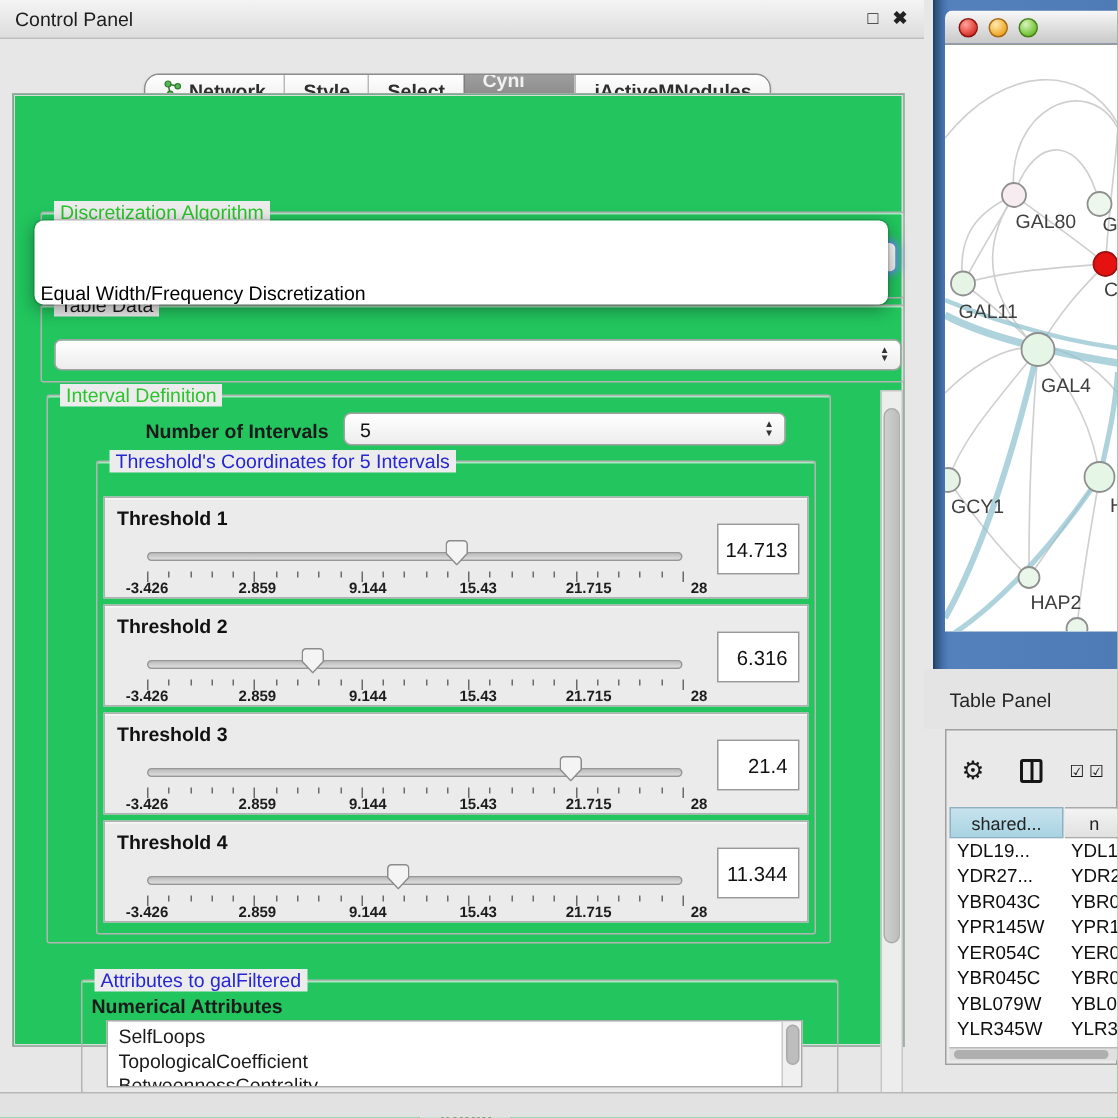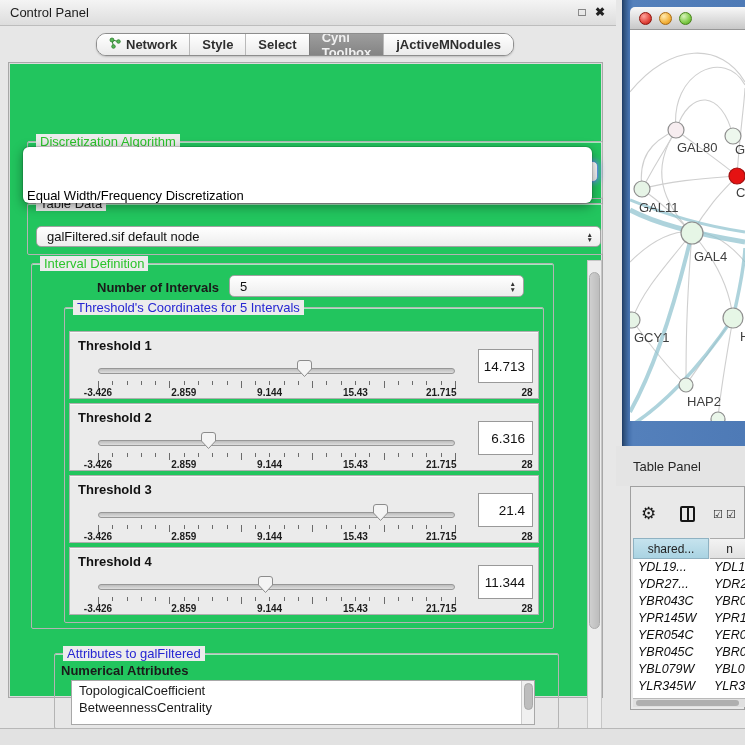--- a/index.html
+++ b/index.html
@@ -19,21 +19,21 @@
 
   
   .seg-group { position:absolute; display:inline-flex; height:23px;
     border:1px solid #8d8d8d; border-radius:5px; overflow:hidden;
     box-shadow:0 1px 2px rgba(0,0,0,.18); background:#fff; }
   .seg { display:flex; align-items:center; gap:5px; padding:0 12px;
     font-size:13px; font-weight:bold; color:#2e2e2e;
     background:linear-gradient(#ffffff,#ebebeb); border-left:1px solid #b9b9b9; }
   .seg:first-child { border-left:none; }
   .seg.selected { background:linear-gradient(#9d9d9d,#848484); color:#f1f1f1; border-left-color:#7c7c7c; }
-  #cp-tabs { top:33px; left:50%; transform:translateX(-50%); margin-left:-3px;border-radius:10px; }
+  #cp-tabs { top:49px; left:50%; transform:translateX(-50%); margin-left:-3px;border-radius:10px; }
   #bottom-tabs { top:703px; left:143px; }
 
   #cp-body { position:absolute; left:8px; top:62px; width:595px; height:636px;
     background:#22c55e; border:1px solid #a8a8a8;
     box-shadow:inset 0 0 0 1px #dcdcdc; }
 
   .group { position:absolute; border:1px solid #b4b4b4; border-radius:2px;
     box-shadow:inset 0 1px 0 rgba(255,255,255,.6); }
   .legend { position:absolute; top:-8px; left:8px; background:#ececec;
     padding:0 4px; font-size:13px; white-space:nowrap; }
@@ -69,21 +69,21 @@
   .threshold-box { position:absolute; left:60px; width:470px; height:68px;
     border:1px solid #b0b0b0; background:#ebebeb; box-shadow:inset 0 1px 0 #f7f7f7; }
   .th-title { position:absolute; left:8px; top:6px; font-size:13px; font-weight:bold; color:#111; }
   .slider-zone { position:absolute; left:28px; top:28px; width:357px; height:20px; }
   .slider-track { position:absolute; left:0; right:0; top:8px; height:6px;
     background:linear-gradient(#bcbcbc,#dedede); border:1px solid #979797; border-radius:4px; }
   .slider-handle { position:absolute; top:0; margin-left:-7.5px; }
   .ticks { position:absolute; left:28px; top:49px; width:357px; height:8px; }
   .tick { position:absolute; top:0; width:1px; height:4px; background:#6b6b6b; }
   .tick.major { height:7px; }
-  .tick-labels { position:absolute; left:28px; top:55px; width:429px; height:11px; }
+  .tick-labels { position:absolute; left:28px; top:55px; width:368px; height:11px; }
   .tick-label { position:absolute; transform:translateX(-50%); font-size:10px;
     font-weight:bold; color:#1d1d1d; white-space:nowrap; }
   .value-box { position:absolute; left:408px; top:17px; width:55px; height:34px;
     background:#fff; border:1px solid #999; font-size:13.5px; color:#111;
     display:flex; align-items:center; justify-content:flex-end; padding-right:7px; }
 
   #noi-label { position:absolute; left:88px; top:217px; font-size:13px; font-weight:bold; }
 
   #attr-subtitle { position:absolute; left:52px; top:600px; font-size:13px; font-weight:bold; }
   #attr-list { position:absolute; left:62px; top:617px; width:464px; height:45px;
@@ -125,21 +125,21 @@
   #tp-colicon { position:absolute; left:49px; top:19px; width:15px; height:16px;
     border:2px solid #161616; border-radius:2px; }
   #tp-colicon::after { content:""; position:absolute; left:4.5px; top:0; width:2px; height:12px; background:#161616; }
   .tp-check { position:absolute; top:21px; font-size:11px; color:#161616; }
   #tp-check1 { left:82px; } #tp-check2 { left:95px; }
   .tp-hcell { position:absolute; top:51px; height:21px; font-size:12px; color:#222;
     display:flex; align-items:center; justify-content:center; }
   #tp-hcell-0 { left:2px; width:76px; background:linear-gradient(#c6e3ee,#a9d3e2); border:1px solid #8fb2c2; }
   #tp-hcell-1 { left:79px; width:40px; background:linear-gradient(#f3f3f3,#e1e1e1); border:1px solid #ababab; border-left:none; }
   #tp-rows { position:absolute; left:2px; right:-1px; top:72px; height:139px;
-    background:#fff; overflow:hidden; font-size:12.5px; color:#0e0e0e;font-style:italic; }
+    background:#fff; overflow:hidden; font-size:12.5px; color:#0e0e0e; }
   .tp-row { position:relative; height:17px; line-height:17px; white-space:nowrap; }
   .tp-c0 { position:absolute; left:5px; }
   .tp-c1 { position:absolute; left:81px; }
   #tp-hscroll { position:absolute; left:2px; right:-1px; top:211px; height:9px;
     background:#e0e0e0; border-top:1px solid #b9b9b9; }
   #tp-hthumb { position:absolute; left:3px; top:1px; width:103px; height:6px;
     background:#afafaf; border-radius:4px; }
 </style>
 </head>
 <body>
@@ -187,21 +187,20 @@
         <span class="stepper">
           <span>▲</span>
             <span>▼</span>
         </span>
       </div>
     </div>
 
     <div class="group" style="left:18px;top:140px;width:576px;height:52px;">
       <span class="legend">Table Data</span>
       <div class="combo" style="left:8px;top:22px;width:565px;height:21px;">
-        <span>galFiltered.sif default node</span>
         <span class="stepper">
           <span>▲</span>
             <span>▼</span>
         </span>
       </div>
     </div>
 
     <div class="group" style="left:22px;top:200px;width:523px;height:366px;">
       <span class="legend green">Interval Definition</span>
     </div>
@@ -407,20 +406,21 @@
     <div id="main-vscroll">
       <div id="main-vthumb"></div>
     </div>
 
     <div class="group" style="left:45px;top:590px;width:505px;height:76px;">
       <span class="legend blue">Attributes to galFiltered</span>
     </div>
     <span id="attr-subtitle">Numerical Attributes</span>
     <div id="attr-list">
       <div id="attr-items">
+          <div class="attr-item">SelfLoops</div>
           <div class="attr-item">TopologicalCoefficient</div>
           <div class="attr-item">BetweennessCentrality</div>
         </div>
       <div id="attr-vscroll">
         <div id="attr-vthumb"></div>
       </div>
     </div>
 
     <div id="apply-btn">Apply</div>
 

